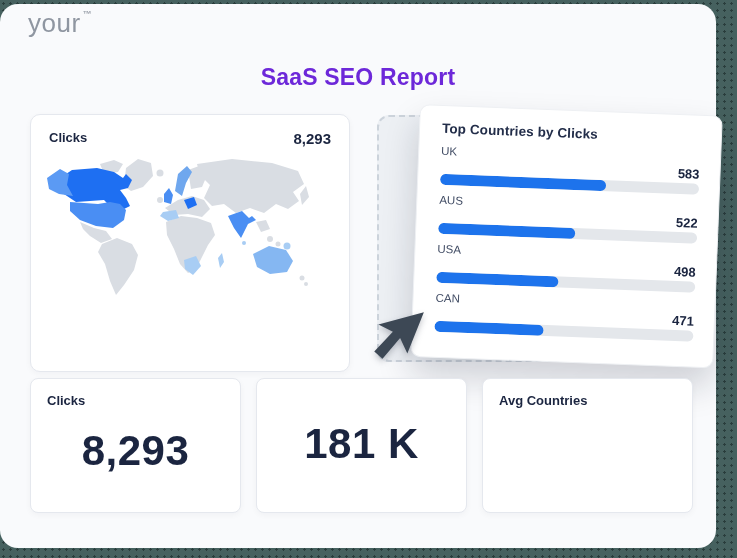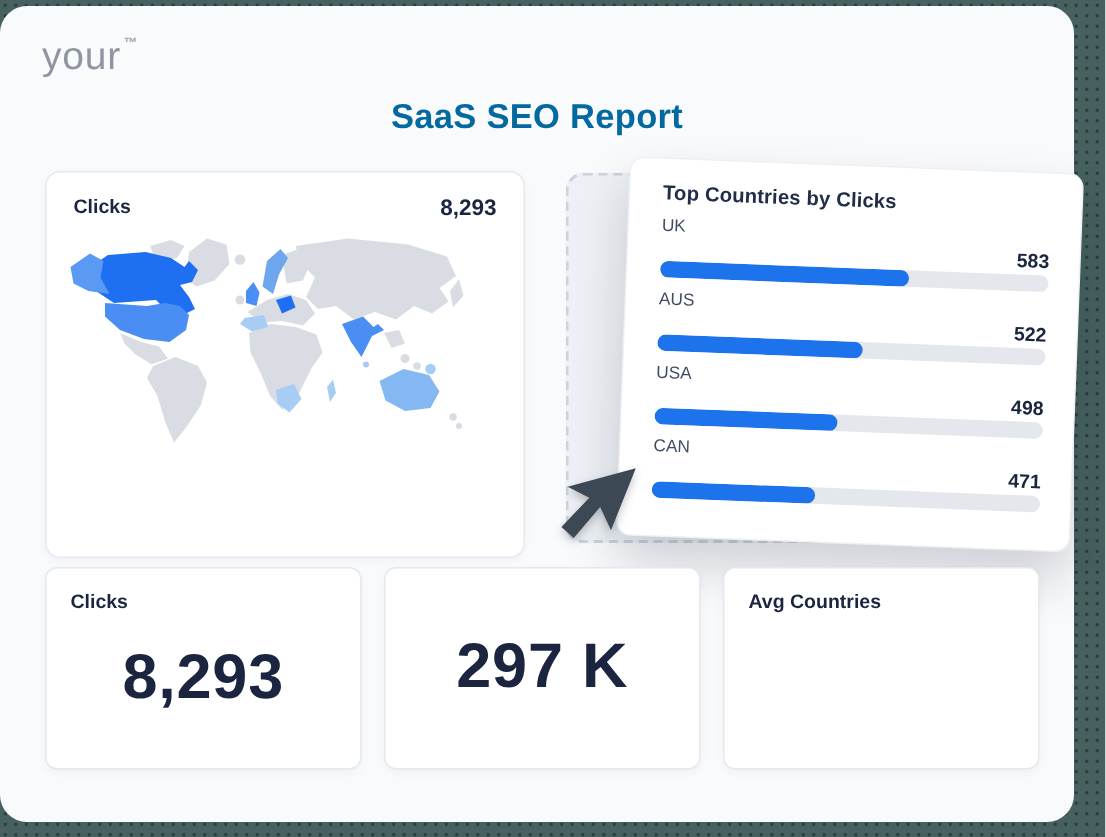--- a/index.html
+++ b/index.html
@@ -12,28 +12,28 @@
     background-image:radial-gradient(circle, rgba(8,18,18,.45) 1.1px, transparent 1.3px);
     background-size:7px 7px;
   }
 
   .page {
     position:absolute; left:0; top:4px; width:716px; height:544px;
     background:#f9fafc; border-radius:18px;
   }
 
   
-  .logo { position:absolute; left:28px; top:18px; font-size:26px; display:flex; align-items:flex-start; }
+  .logo { position:absolute; left:28px; top:4px; font-size:26px; display:flex; align-items:flex-start; }
   .logo .pre { color:#8f96a1; font-weight:400; letter-spacing:.5px; }
   .logo .brand { color:#1a73e8; font-weight:800; letter-spacing:.5px; margin-left:7px; }
   .logo .tm { color:#9aa0aa; font-size:9px; font-weight:700; margin-left:2px; margin-top:1px; }
 
   .page-title {
     position:absolute; left:0; top:60px; width:716px; text-align:center;
-    font-size:23px; font-weight:700; color:#0369a1; letter-spacing:.2px;
+    font-size:23px; font-weight:700; color:#6d28d9; letter-spacing:.2px;
   }
 
   
   .map-card {
     position:absolute; left:30px; top:110px; width:320px; height:258px;
     background:#fff; border:1px solid #e5e8ee; border-radius:10px;
     box-shadow:0 2px 6px rgba(16,24,40,.04);
   }
   .map-card .head { display:flex; justify-content:space-between; padding:15px 18px 4px 18px; }
   .map-card .head .lbl { font-size:13px; font-weight:700; color:#1b2540; }
@@ -192,20 +192,20 @@
   </svg>
 
   <div class="stats-row">
 
       <div class="stat-card">
         <div class="s-label">Clicks</div>
         <div class="s-value">8,293</div>
       </div>
 
       <div class="stat-card">
-        <div class="s-value">297 K</div>
+        <div class="s-value">181 K</div>
       </div>
 
       <div class="stat-card">
         <div class="s-label">Avg Countries</div>
       </div>
     </div>
 </div>
 
 </body></html>

